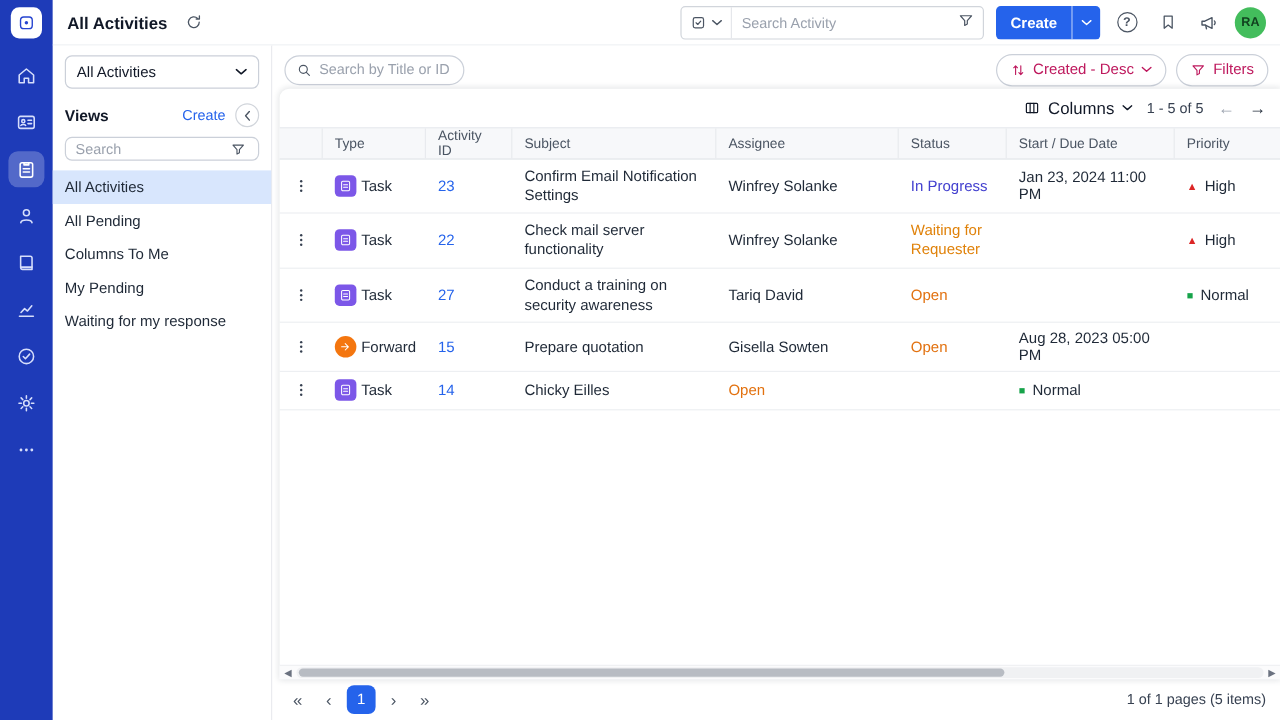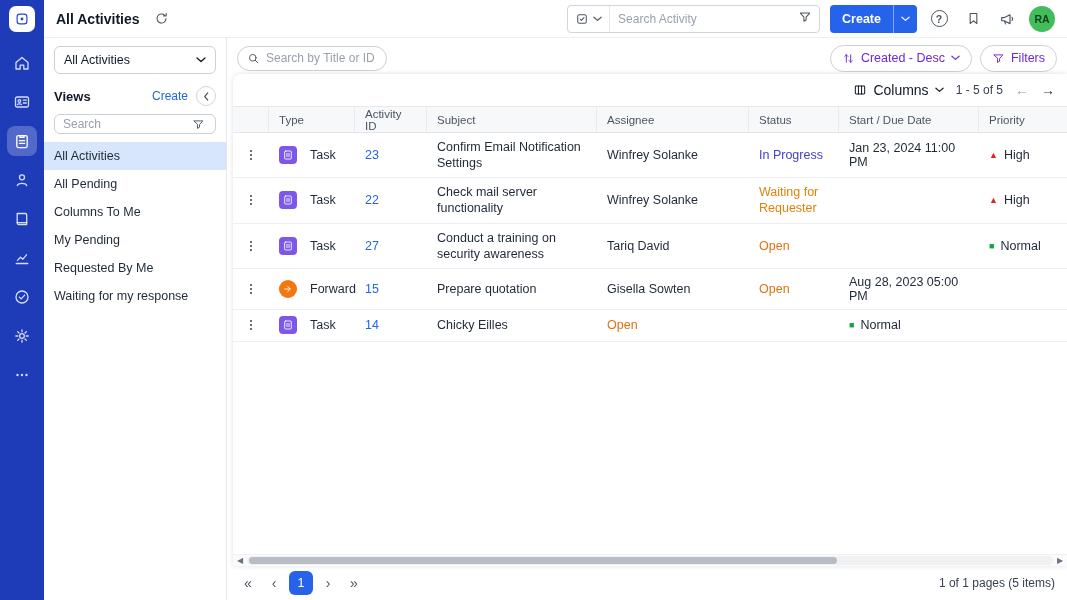--- a/index.html
+++ b/index.html
@@ -72,21 +72,21 @@
   
   .list-area { flex:1; display:flex; flex-direction:column; min-width:0; background:#fff; }
   .list-toolbar { height:36px; display:flex; align-items:center; gap:8px; padding:6px 10px 2px 10px; flex-shrink:0; }
   .pill-search { width:150px; height:25px; border:1px solid #cbd0d9; border-radius:14px;
     display:flex; align-items:center; gap:6px; padding:0 9px; color:#4b5563; }
   .pill-search input { flex:1; border:none; outline:none; font-size:12px; min-width:0;
     font-family:"Liberation Sans", sans-serif; }
   .pill-search input::placeholder { color:#9aa1ad; }
   .spacer { flex:1; }
   .pill-btn { height:27px; border:1px solid #cbd0d9; border-radius:15px; background:#fff;
-    display:flex; align-items:center; gap:6px; padding:0 11px; font-size:12.5px; color:#6d28d9;
+    display:flex; align-items:center; gap:6px; padding:0 11px; font-size:12.5px; color:#be185d;
     cursor:pointer; font-family:"Liberation Sans", sans-serif; }
 
   .card { flex:1; margin-left:6px; background:#fff; border-top-left-radius:8px;
     box-shadow:0 0 5px rgba(30,41,59,.14); display:flex; flex-direction:column; min-height:0; position:relative; }
   .table-toolbar { height:32px; display:flex; align-items:center; justify-content:flex-end; gap:12px;
     padding:0 12px; flex-shrink:0; }
   .columns-btn { display:flex; align-items:center; gap:6px; border:none; background:none; font-size:14px;
     color:#111827; cursor:pointer; font-family:"Liberation Sans", sans-serif; }
   .range { font-size:12px; color:#374151; }
   .nav-arrow { border:none; background:none; font-size:14px; cursor:pointer; line-height:1; }
@@ -95,21 +95,21 @@
 
   .grid-row { display:grid; grid-template-columns:36px 86px 72px 170px 152px 90px 140px auto; align-items:center; }
   .thead { height:27px; background:#f7f8fa; border-top:1px solid #e8eaee; border-bottom:1px solid #e3e6ea;
     font-size:11.5px; color:#4b5563; flex-shrink:0; }
   .th { padding:0 10px; height:100%; display:flex; align-items:center; border-right:1px solid #e8eaee; cursor:pointer; }
   .th.empty { border-right:1px solid #e8eaee; }
   .th.last { border-right:none; }
   .trow { border-bottom:1px solid #edeff2; font-size:12.5px; color:#1f2937; padding:6px 0; min-height:32px; cursor:pointer; }
   .td { padding:0 10px; }
   .kebab { display:flex; justify-content:center; border:none; background:none; cursor:pointer; color:#374151; }
-  .type-cell { display:flex; align-items:center; gap:13px; }
+  .type-cell { display:flex; align-items:center; gap:4px; }
   .type-badge { width:18px; height:18px; border-radius:4px; display:flex; align-items:center;
     justify-content:center; flex-shrink:0; }
   .type-task { background:#7c57e8; }
   .type-forward { background:#f4760f; border-radius:50%; }
   .id-link { color:#2563eb; text-decoration:none; cursor:pointer; }
   .subject { line-height:1.28; }
   .st-inprogress { color:#4340cf; }
   .st-waiting { color:#e0820a; line-height:1.3; display:inline-block; }
   .st-open { color:#e2710f; }
   .prio { display:flex; align-items:center; gap:6px; }
@@ -284,21 +284,20 @@
           <button class="icon-btn" style="width:18px;height:18px">
             <svg class="ln" width="13" height="13" viewBox="0 0 18 18">
                 <path d="M3 4h12l-4.6 5.2v3.6l-2.8 1.6V9.2z"></path>
               </svg>
           </button>
         </div>
         <div class="view-item active">All Activities</div>
         <div class="view-item">All Pending</div>
         <div class="view-item">Columns To Me</div>
         <div class="view-item">My Pending</div>
-        <div class="view-item">Requested By Me</div>
         <div class="view-item">Waiting for my response</div>
       </aside>
 
       <section class="list-area">
 
         <div class="list-toolbar">
           <div class="pill-search">
             <svg class="ln" width="13" height="13" viewBox="0 0 18 18">
                 <circle cx="8" cy="8" r="4.6"></circle>
                 <path d="M11.5 11.5L15 15"></path>

